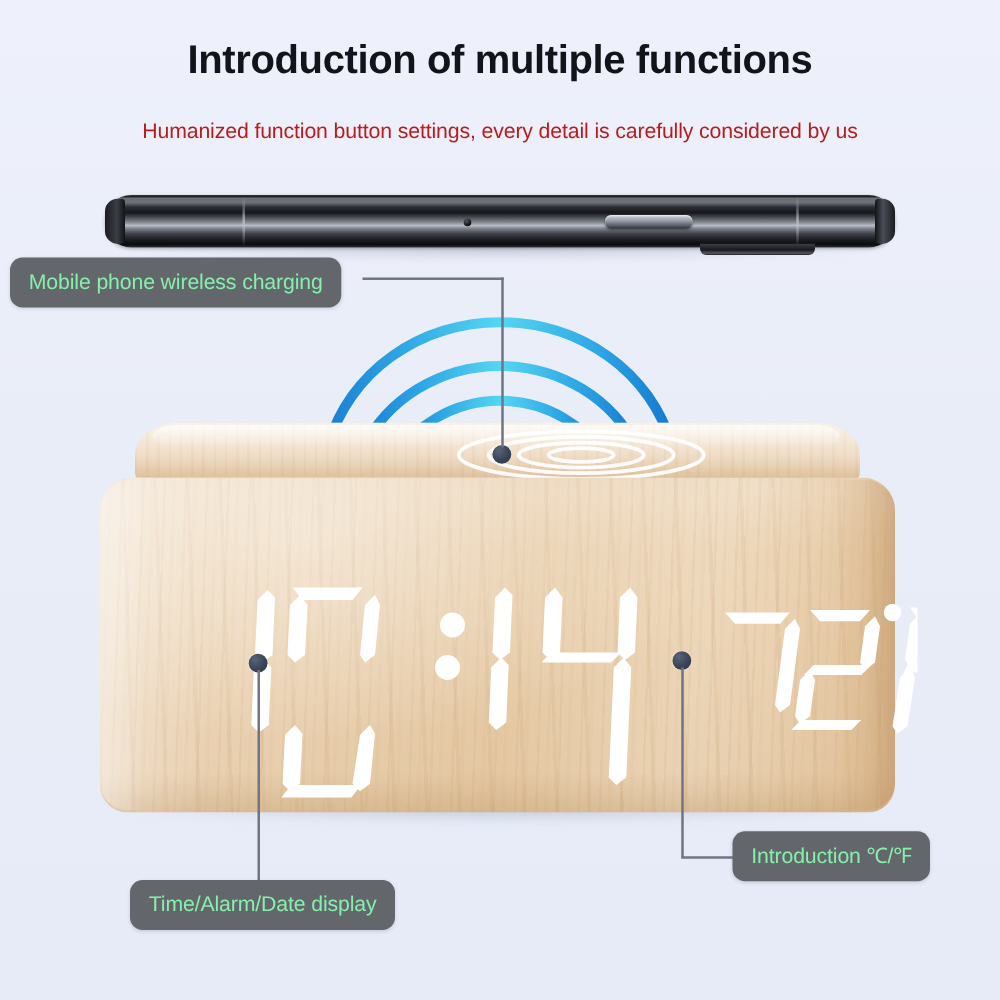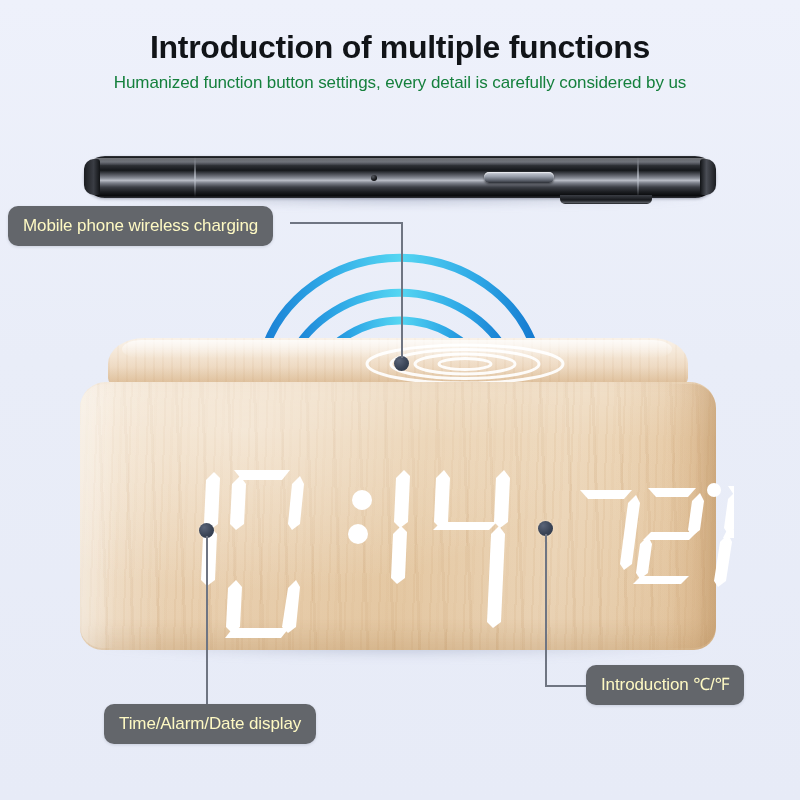--- a/index.html
+++ b/index.html
@@ -10,21 +10,21 @@
     position:relative; overflow:hidden;
   }
 
   
   #header { position:absolute; left:0; top:0; width:800px; text-align:center; }
   #title {
     font-size:32px; font-weight:bold; color:#111418;
     letter-spacing:-0.3px; margin-top:30px; line-height:1.1;
   }
   #subtitle {
-    font-size:17px; color:#15803d; margin-top:8px;
+    font-size:17px; color:#b91c1c; margin-top:30px;
     letter-spacing:-0.1px; line-height:1.2;
   }
 
   
   #phone-wrap { position:absolute; left:84px; top:150px; width:632px; height:58px; }
   #phone-shadow {
     position:absolute; left:10px; top:44px; width:612px; height:14px;
     background:radial-gradient(ellipse at 50% 40%, rgba(120,130,160,.32) 0%, rgba(120,130,160,0) 72%);
     filter:blur(3px);
   }
@@ -156,21 +156,21 @@
     box-shadow:0 0 2px rgba(255,255,255,.55);
   }
   .leader { position:absolute; background:#6f7582; }
   .leader-v { width:1.6px; }
   .leader-h { height:1.6px; }
 
   
   .label {
     position:absolute;
     background:#63666b;
-    color:#fef9c3;
+    color:#86efac;
     border-radius:10px;
     font-size:17px;
     line-height:1;
     padding:11px 15px 12px 15px;
     white-space:nowrap;
     letter-spacing:-0.1px;
     box-shadow:0 1px 3px rgba(60,70,95,.18);
   }
   #label-charging { left:8px; top:206px; }
   #label-time     { left:104px; top:704px;text-align:center; }

